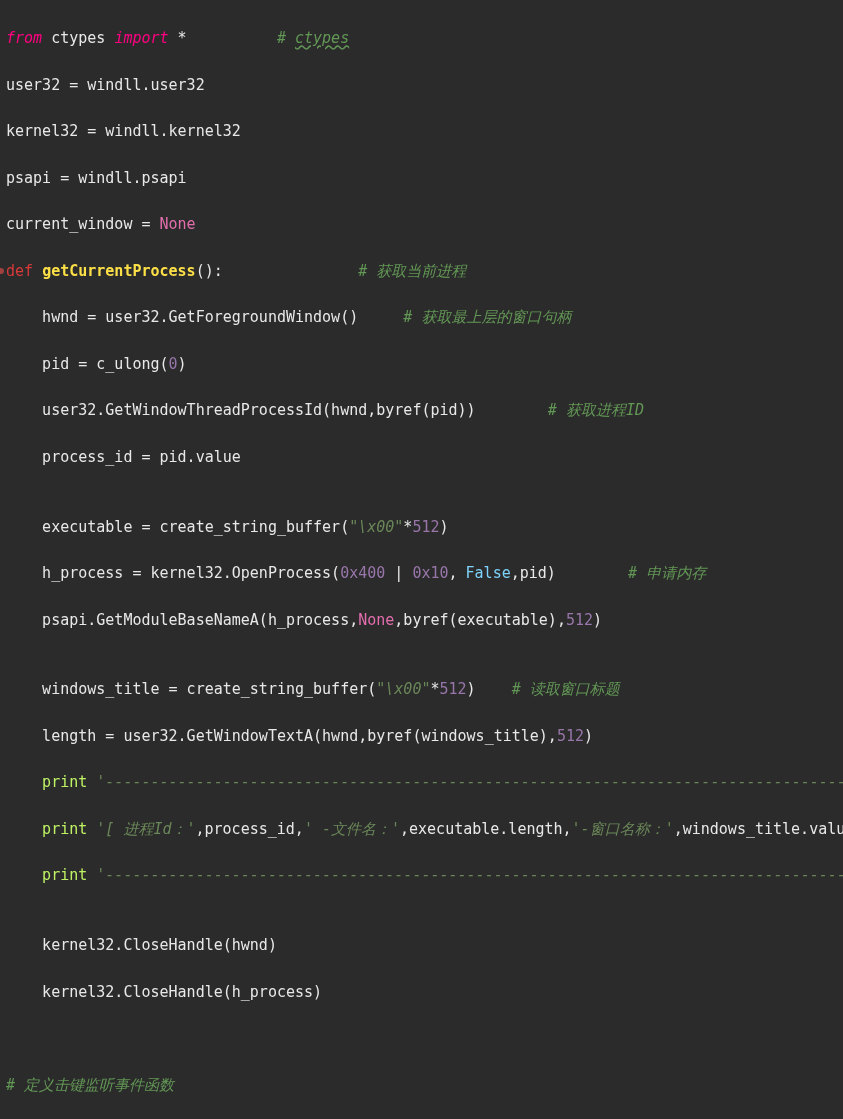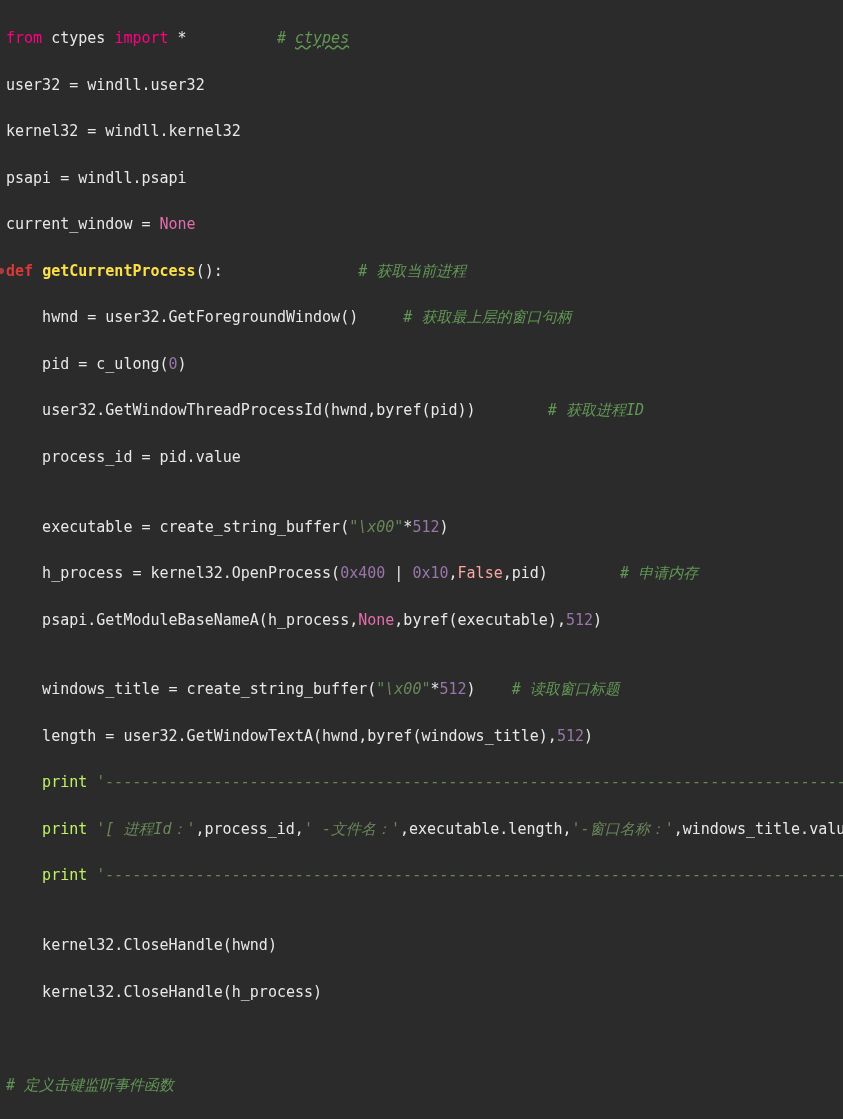--- a/index.html
+++ b/index.html
@@ -11,29 +11,29 @@
     line-height: 1.55;
     color: #d4d4d4;
     width: 843px;
     overflow-x: hidden;
   }
   .code-container {
     padding: 4px 6px;
     white-space: pre;
   }
   .line { display: block; }
-  .kw-pink { color: #ff0080; }
-  .kw-red { color: #d83939; font-weight: bold; }
+  .kw-pink { color: #ff0080; font-style: italic; }
+  .kw-red { color: #d83939; }
   .fn-teal { color: #fde047; font-weight: bold; }
   .ident { color: #e8e8e8; }
   .num { color: #9876aa; }
   .str { color: #6a8759; font-style: italic; }
   .comment { color: #629755; font-style: italic; }
   .ctypes-u { color: #629755; text-decoration: underline wavy #629755; }
-  .bool-purple { color: #fca5a5; }
+  .bool-purple { color: #7dd3fc; margin-left: 8px; }
   .none-mag { color: #e26ead; margin-top: 13px; }
   .print-kw { color: #bef264; }
   .gutter-dot {
     display: inline-block;
     width: 6px;
     height: 6px;
     background: #a04040;
     border-radius: 50%;
     vertical-align: middle;
     margin-right: 2px;

